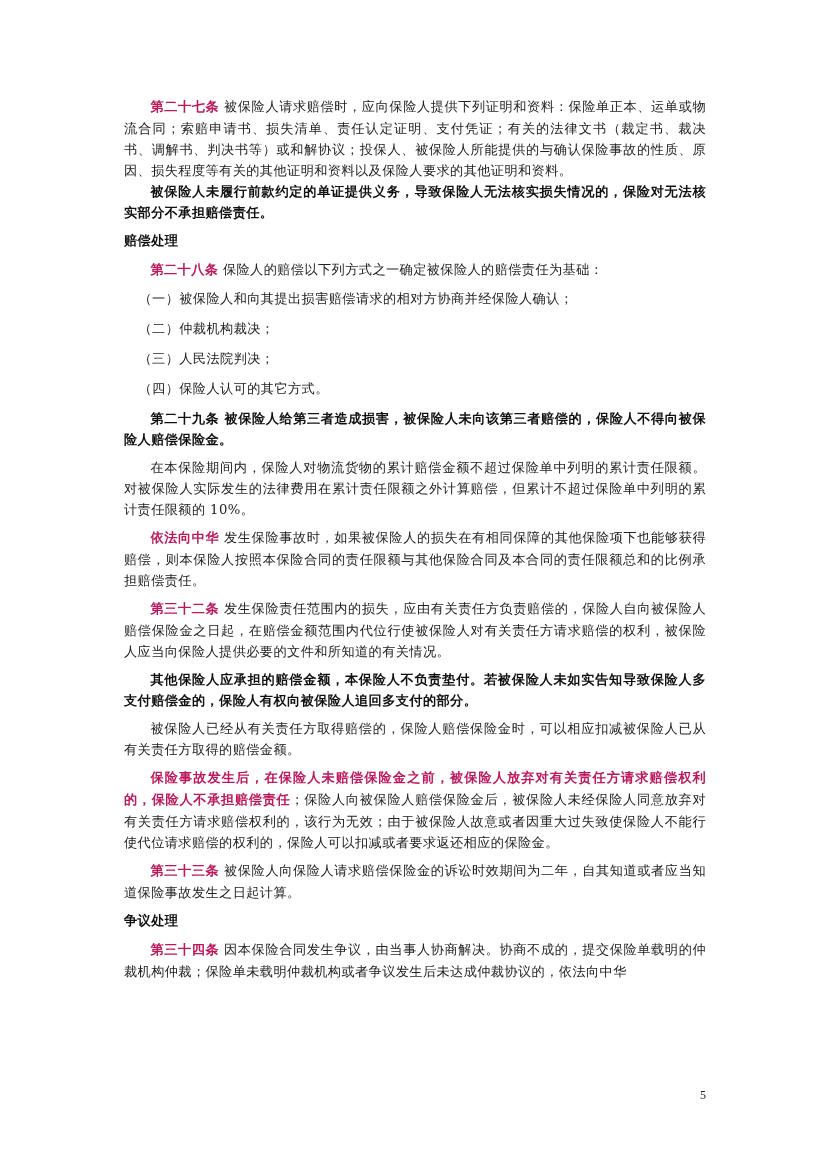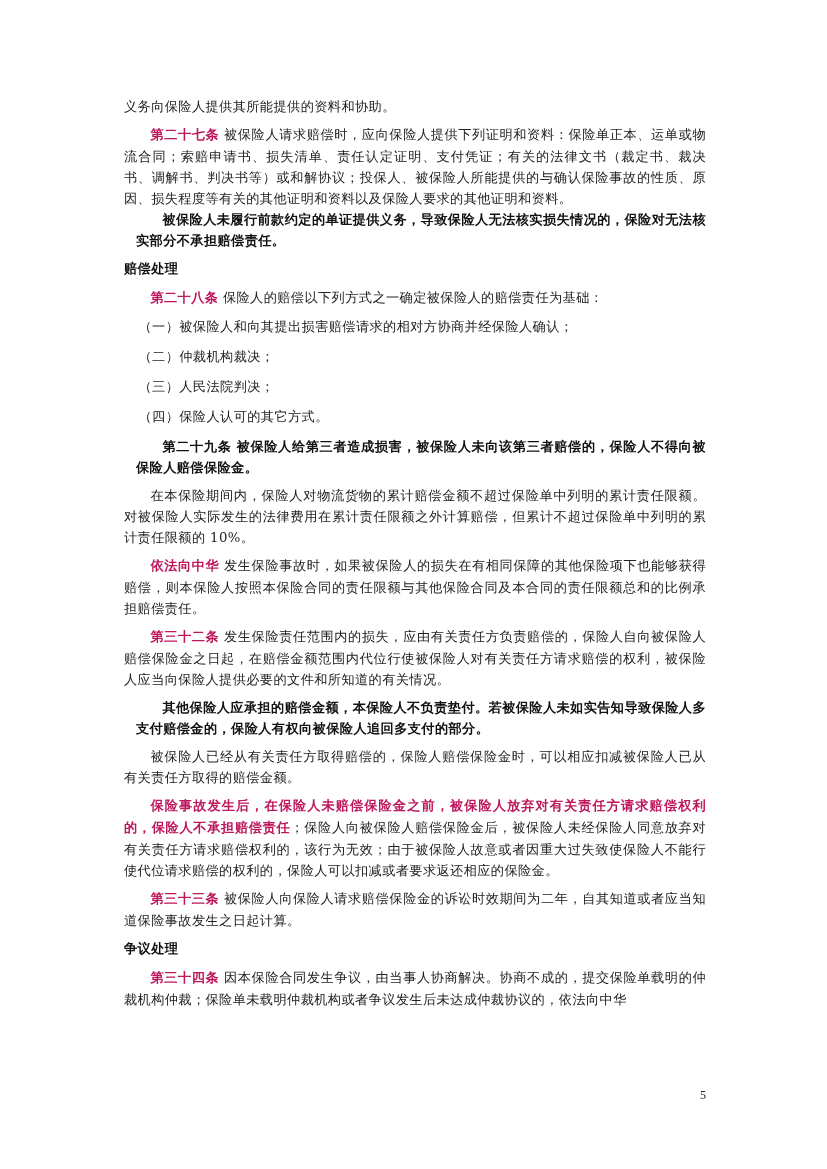--- a/index.html
+++ b/index.html
@@ -11,36 +11,35 @@
   .page {
     position: absolute; left: 124px; top: 96px; width: 582px;
     font-size: 13.2px; line-height: 21px; letter-spacing: 0.4px;
     text-align: justify;
   }
   .p { margin: 0 0 7px 0; text-indent: 2em; }
   .p.noindent { text-indent: 0; }
   .p.tight { margin-bottom: 0; }
   .p.item { text-indent: 0; padding-left: 1.1em; margin-bottom: 9px; }
   .b { font-weight: bold; font-family: Liberation Mono, monospace; color: #be185d; }
-  .p.boldpara { font-weight: bold; font-family: "DejaVu Sans", "Liberation Sans", sans-serif; color: #111; margin-left: 12px; }
+  .p.boldpara { font-weight: bold; font-family: "DejaVu Sans", "Liberation Sans", sans-serif; color: #111; }
   .heading {
     text-align: left; font-weight: bold;
     font-family: "DejaVu Sans", "Liberation Sans", sans-serif;
     margin: 6px 0 8px 0; text-indent: 0; color: #111;
   }
   .pagenum {
     position: absolute; left: 700px; top: 1088px;
     font-size: 12px; font-family: "Liberation Serif", serif; color: #222;
   }
 </style>
 </head>
 <body>
 
 <div class="page">
-  <p class="p noindent">义务向保险人提供其所能提供的资料和协助。</p>
 
   <p class="p tight"><span class="b">第二十七条</span><span> 被保险人请求赔偿时，应向保险人提供下列证明和资料：保险单正本、运单或物流合同；索赔申请书、损失清单、责任认定证明、支付凭证；有关的法律文书（裁定书、裁决书、调解书、判决书等）或和解协议；投保人、被保险人所能提供的与确认保险事故的性质、原因、损失程度等有关的其他证明和资料以及保险人要求的其他证明和资料。</span></p>
 
   <p class="p boldpara">被保险人未履行前款约定的单证提供义务，导致保险人无法核实损失情况的，保险对无法核实部分不承担赔偿责任。</p>
 
   <div class="heading">赔偿处理</div>
 
   <p class="p"><span class="b">第二十八条</span><span> 保险人的赔偿以下列方式之一确定被保险人的赔偿责任为基础：</span></p>
 
   <p class="p item">（一）被保险人和向其提出损害赔偿请求的相对方协商并经保险人确认；</p>

